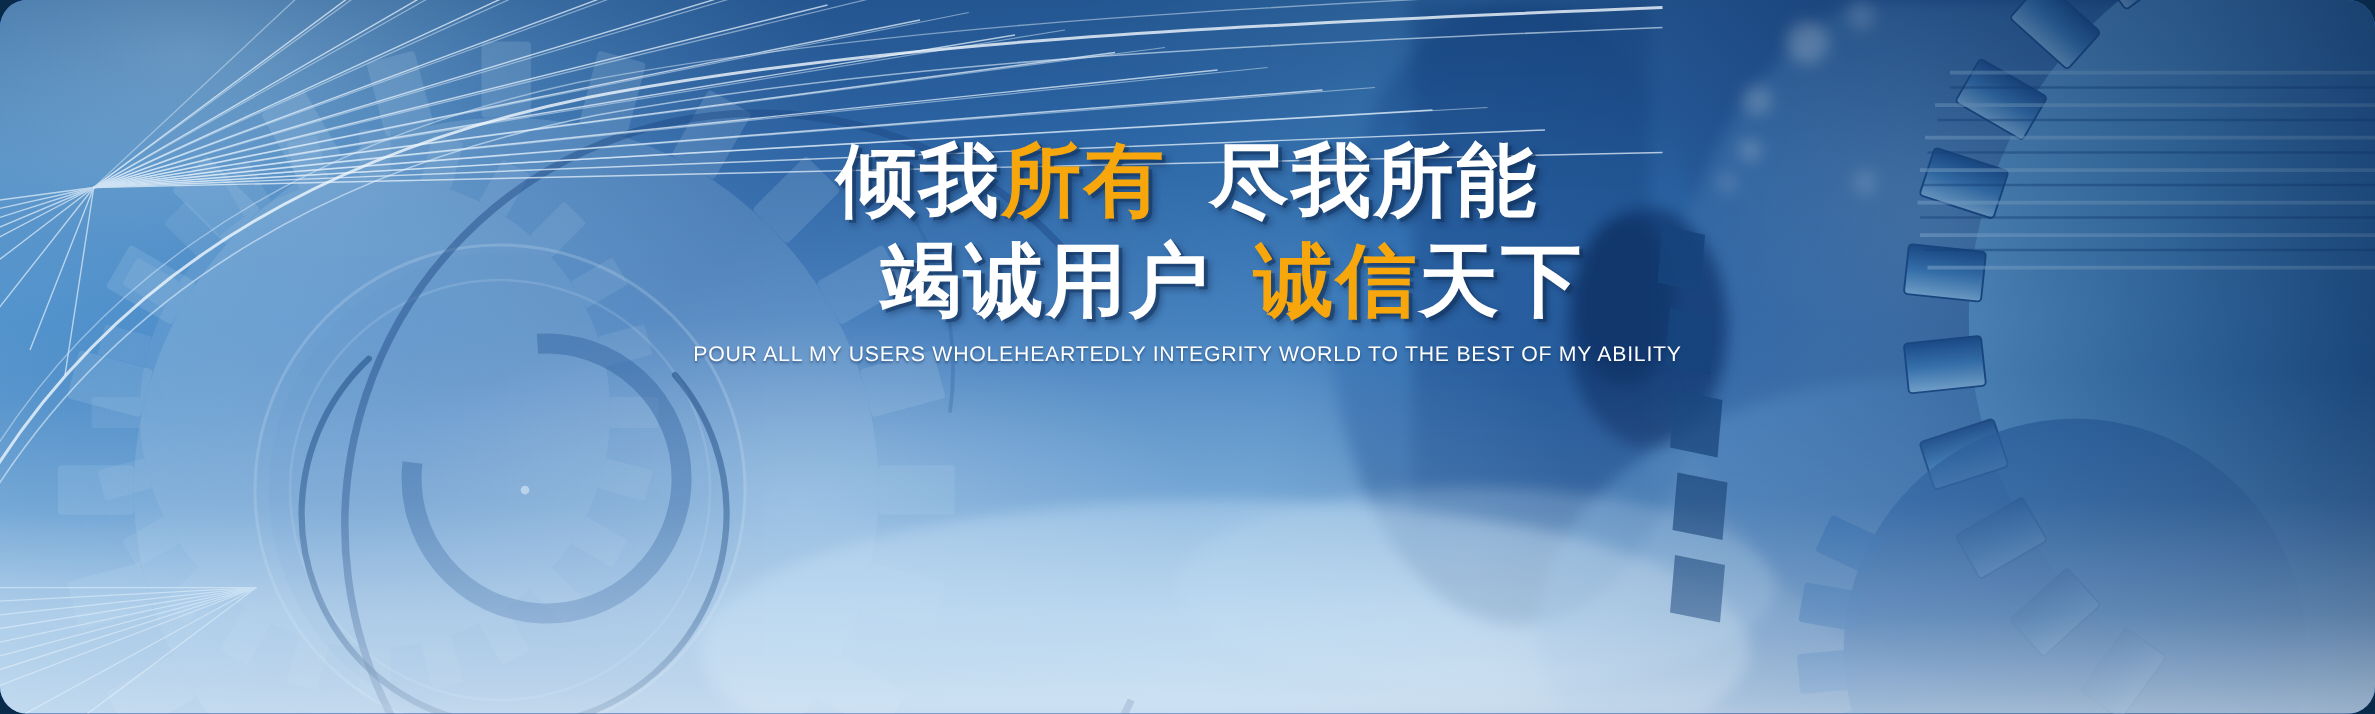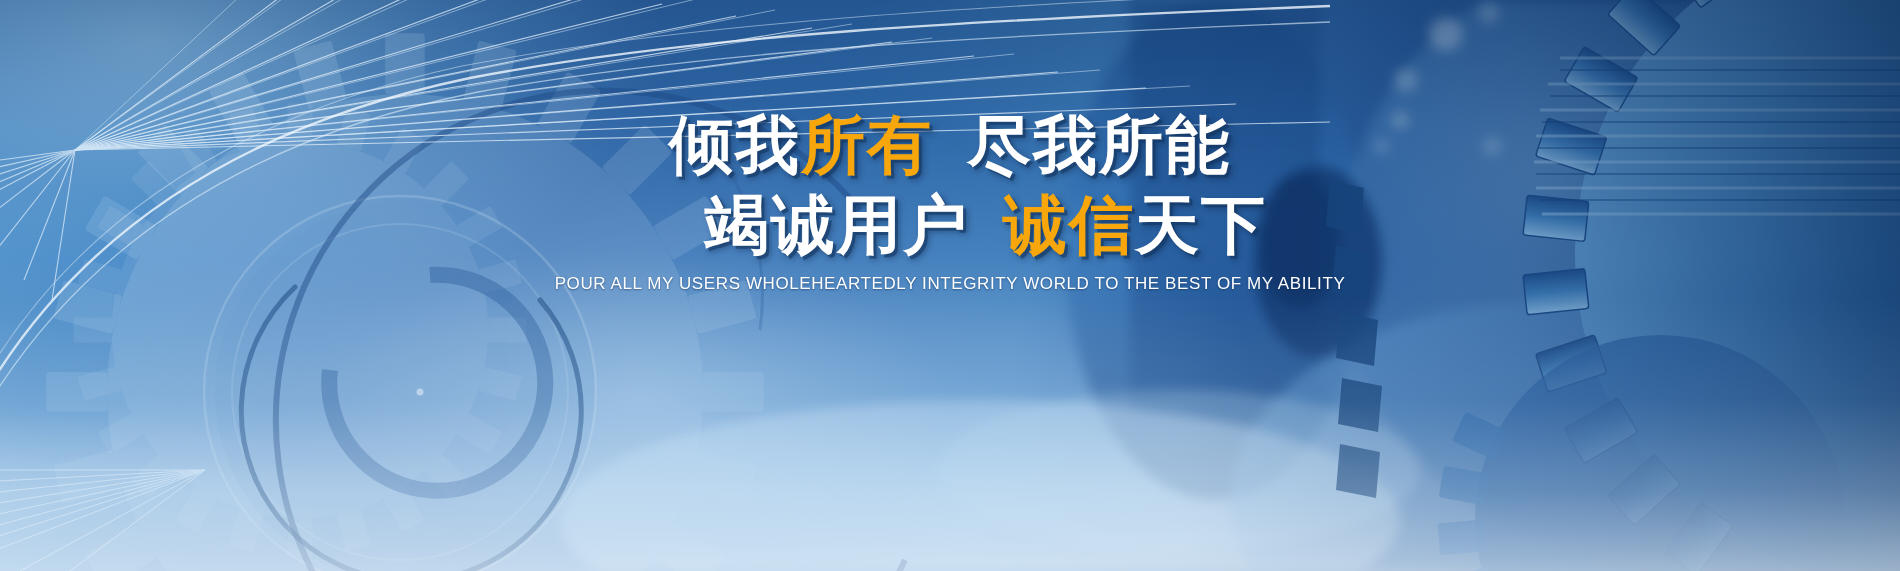--- a/index.html
+++ b/index.html
@@ -3,20 +3,21 @@
 <meta charset="utf-8">
 <style>
   html,body{margin:0;padding:0;background:#0a2a4a;}
   body{font-family:"Liberation Sans",sans-serif;}
 
   #banner{
     position:relative;
     width:1900px;height:571px;
     overflow:hidden;
     background:#1d4ed8;
+    border-radius:22px;
   }
 
   
   .layer{position:absolute;inset:0;pointer-events:none;}
 
   
   #bg-base{
     background:
       linear-gradient(to bottom,
         rgba(255,255,255,0.00) 0%,

